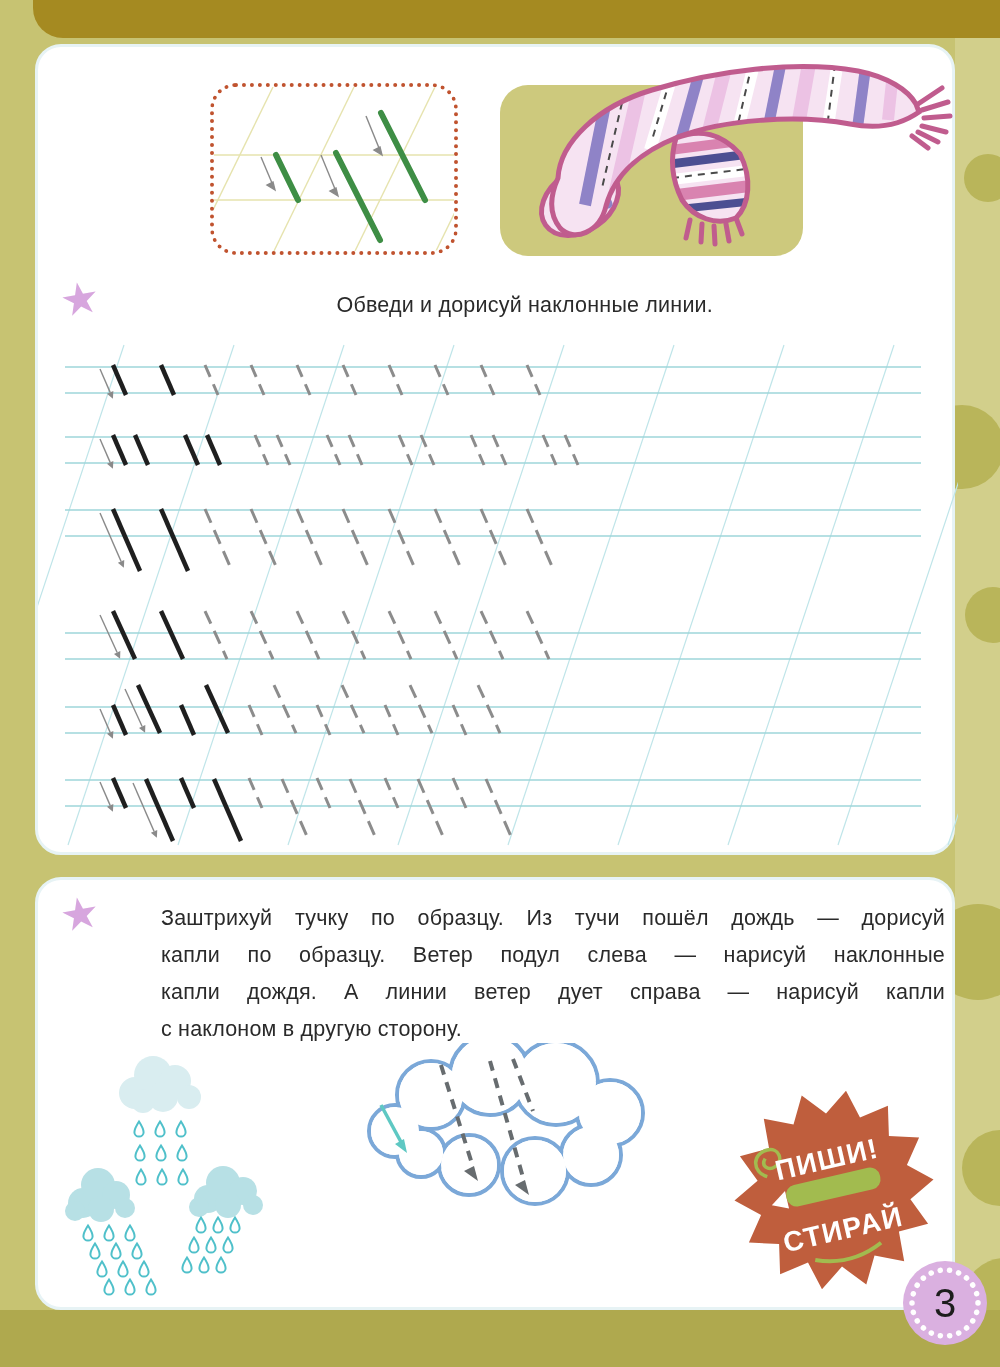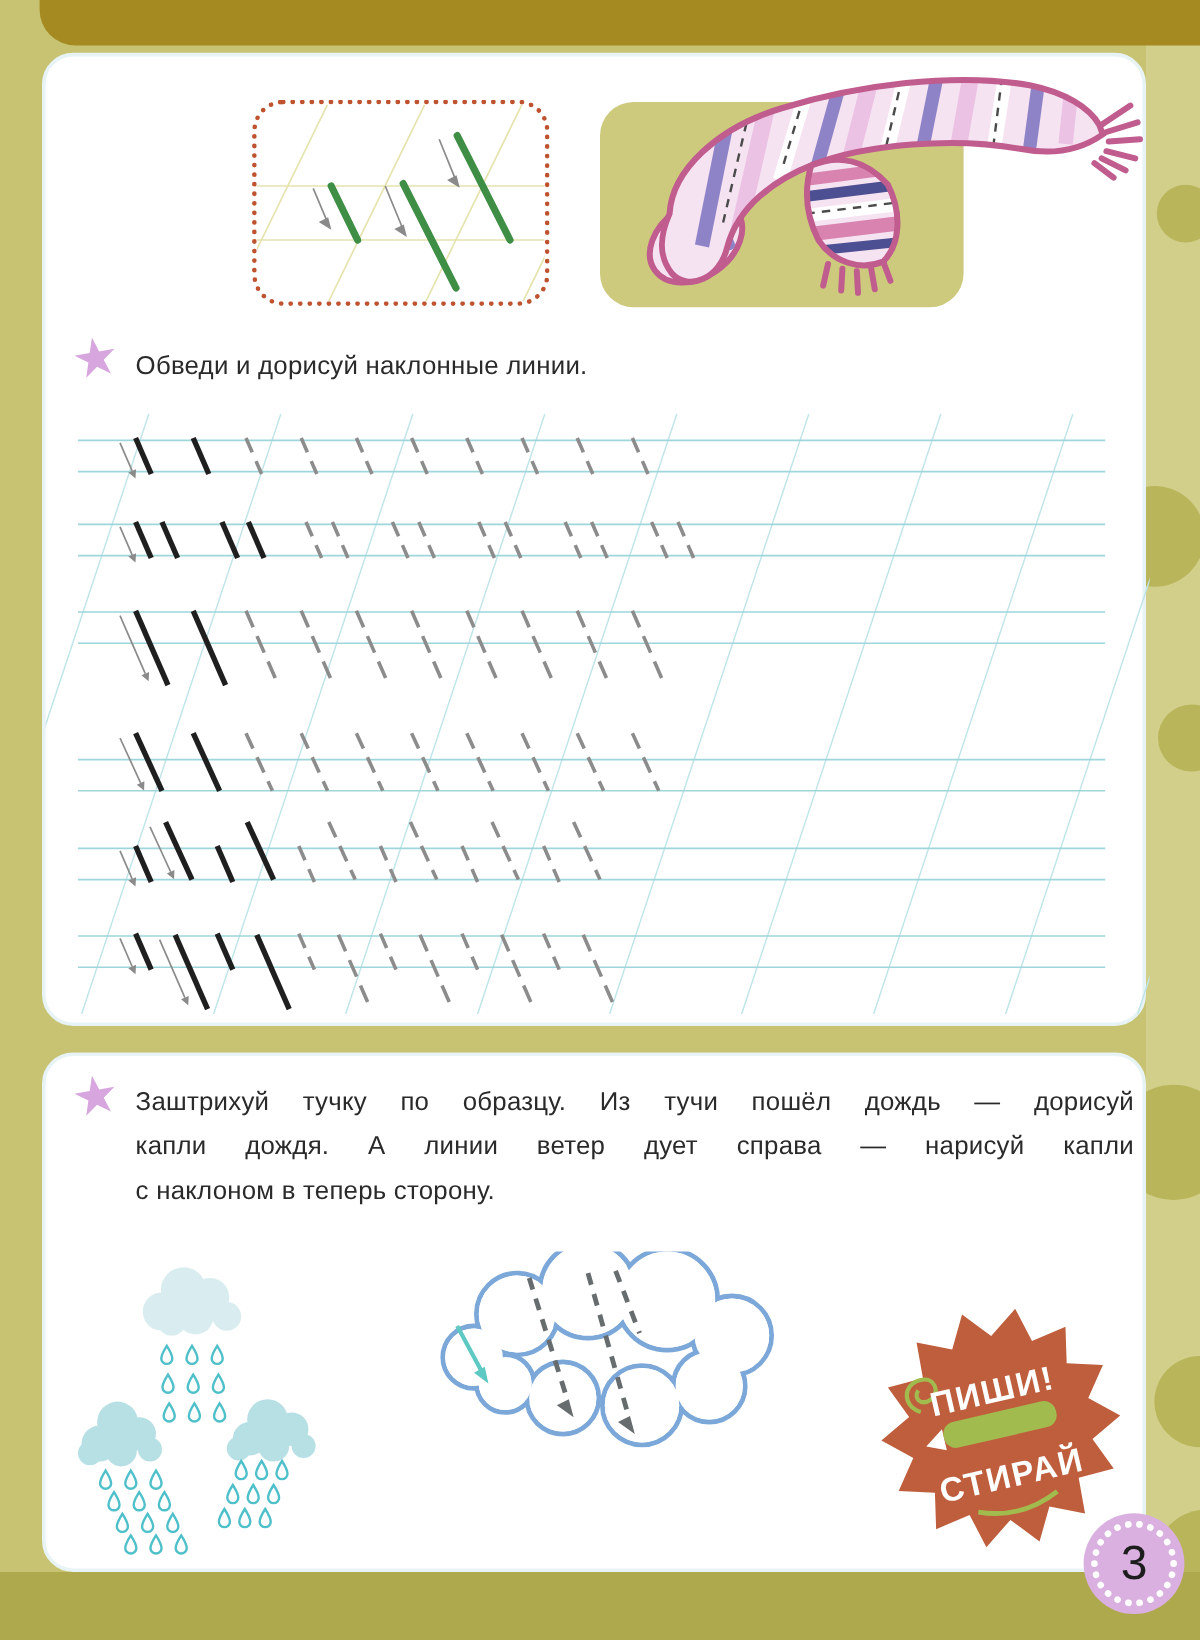--- a/index.html
+++ b/index.html
@@ -9,22 +9,22 @@
   .top-band{left:33px;top:0;width:967px;height:38px;background:#a58a21;border-bottom-left-radius:30px;z-index:1;}
   .right-strip{left:955px;top:36px;width:45px;height:1274px;background:#d2cf8b;z-index:0;}
   .bottom-band{left:0;top:1310px;width:1000px;height:57px;background:#afa94e;z-index:2;}
   .card{background:#ffffff;border:3px solid #e7f3f5;border-radius:26px;box-sizing:border-box;z-index:3;}
   .card1{left:35px;top:44px;width:920px;height:811px;}
   .card2{left:35px;top:877px;width:920px;height:433px;}
   .example-box{left:172px;top:36px;width:248px;height:172px;border:4px dotted #c0532f;border-radius:26px;box-sizing:border-box;overflow:hidden;}
   .scarf-panel{left:462px;top:38px;width:303px;height:171px;background:#cdc97d;border-radius:28px;}
   .scarf-svg{left:480px;top:8px;width:480px;height:260px;z-index:5;}
   .star{display:inline-block;color:#d7a6de;font-size:44px;line-height:1;transform:rotate(-10deg);}
-  .task-text{color:#2a2a2a;font-size:21.5px;line-height:37px;letter-spacing:.2px;margin:0;}
-  .jline{text-align:justify;text-align-last:justify;}
+  .task-text{color:#2a2a2a;font-size:21.5px;line-height:37px;letter-spacing:.2px;margin:0;text-align:right;}
+  .jline{text-align:justify;text-align-last:justify;margin-left:48px;}
   .jline.last{text-align-last:left;}
   .rows-svg{left:0;top:0;width:920px;height:811px;}
   .clouds-svg{left:5px;top:163px;width:640px;height:270px;}
   .badge-svg{left:690px;top:208px;width:215px;height:210px;}
   .page-num{left:903px;top:1261px;width:84px;height:84px;background:#dab0e0;border-radius:50%;z-index:6;}
   .page-num span{position:absolute;left:0;top:0;width:84px;height:84px;display:flex;align-items:center;justify-content:center;
                  font-size:40px;color:#1d1d1d;}
   .badge-txt{font-weight:bold;font-size:28px;fill:#ffffff;letter-spacing:1.5px;}
 </style>
 </head>
@@ -262,22 +262,23 @@
       <line x1="234" y1="218" x2="235" y2="236"></line>
       <line x1="246" y1="216" x2="249" y2="233"></line>
       <line x1="256" y1="210" x2="262" y2="226"></line>
     </g>
   </svg>
 
   <section class="abs card card2">
     <span class="abs star" style="left:22px;top:12px;">★</span>
     <div class="abs" style="left:75px;top:20px;width:832px;">
       <p class="task-text jline">Заштрихуй тучку по образцу. Из тучи пошёл дождь — дорисуй</p>
+      <p class="task-text jline">капли по образцу. Ветер подул слева — нарисуй наклонные</p>
       <p class="task-text jline">капли дождя. А линии ветер дует справа — нарисуй капли</p>
-      <p class="task-text jline last">с наклоном в теперь сторону.</p>
+      <p class="task-text jline last">с наклоном в другую сторону.</p>
     </div>
 
     <svg class="abs clouds-svg" viewBox="0 0 640 270">
 
       <g fill="#d9edf0">
         <circle cx="92" cy="50" r="16"></circle>
           <circle cx="110" cy="32" r="19"></circle>
           <circle cx="132" cy="38" r="16"></circle>
         <circle cx="146" cy="54" r="12"></circle>
           <circle cx="120" cy="54" r="15"></circle>

